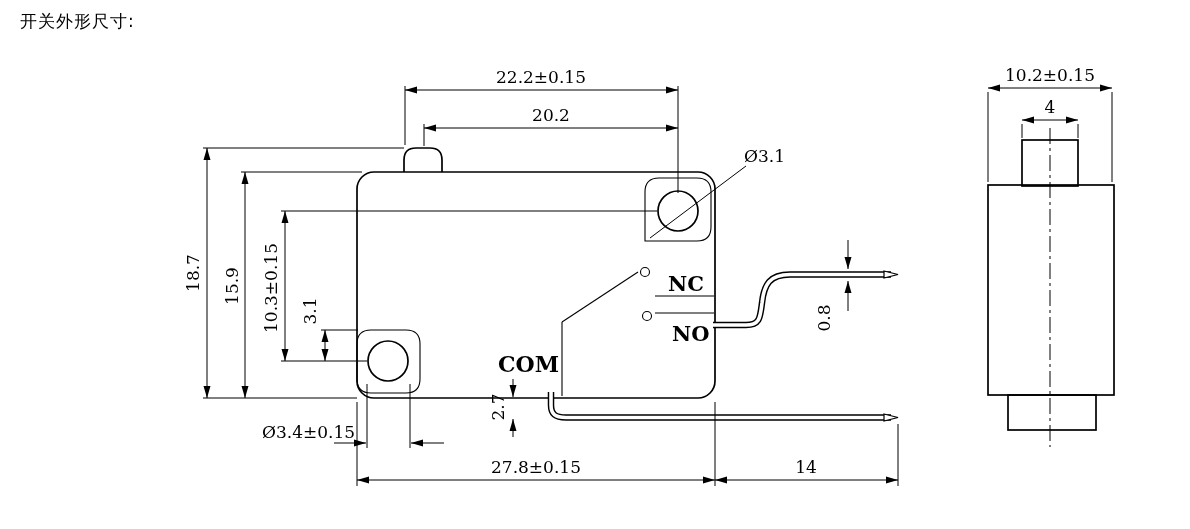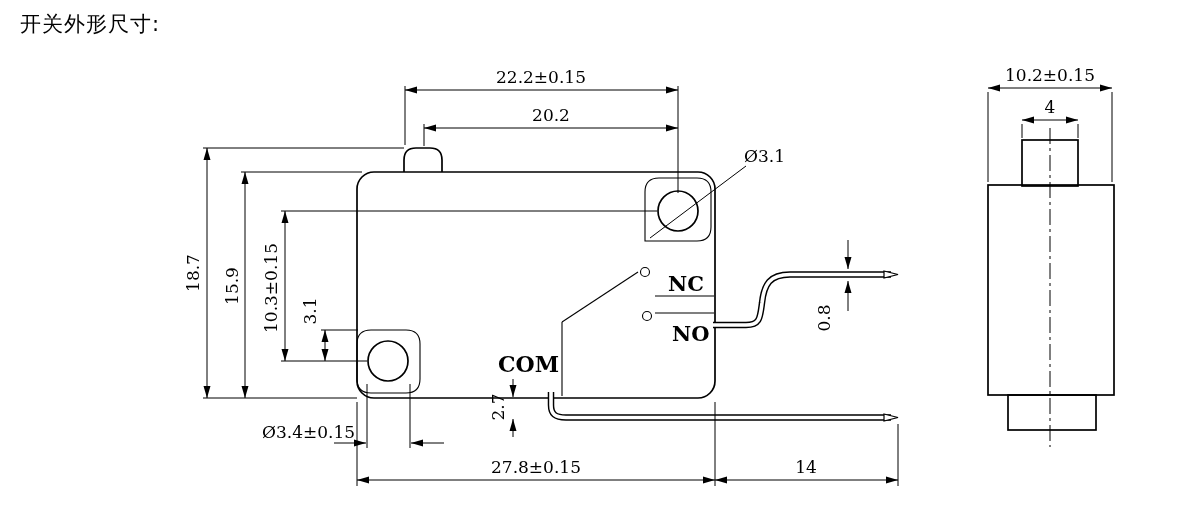--- a/index.html
+++ b/index.html
@@ -1,18 +1,18 @@
 <!DOCTYPE html>
 <html><head>
 <meta charset="utf-8">
 <style>
   html,body{margin:0;padding:0;background:#fff;}
   .canvas{position:relative;width:1190px;height:529px;background:#ffffff;overflow:hidden;
           font-family:"DejaVu Sans",sans-serif;}
-  .page-title{position:absolute;left:20px;top:10px;font-size:21px;color:#000;
+  .page-title{position:absolute;left:20px;top:10px;font-size:17px;color:#000;
           font-family:"DejaVu Sans",sans-serif;letter-spacing:1px;}
   svg{position:absolute;left:0;top:0;}
   .outline{fill:none;stroke:#000;stroke-width:1.7;}
   .thin{fill:none;stroke:#000;stroke-width:1.1;}
   .dimline{fill:none;stroke:#000;stroke-width:1;}
   .dimtext{font-family:"DejaVu Serif",serif;font-size:17px;fill:#000;}
   .biglabel{font-family:"DejaVu Serif",serif;font-weight:bold;fill:#000;}
   .blade-outer{fill:none;stroke:#000;stroke-width:6.5;}
   .blade-inner{fill:none;stroke:#fff;stroke-width:3.6;}
   .blade-tip{fill:#fff;stroke:#000;stroke-width:1.2;}

